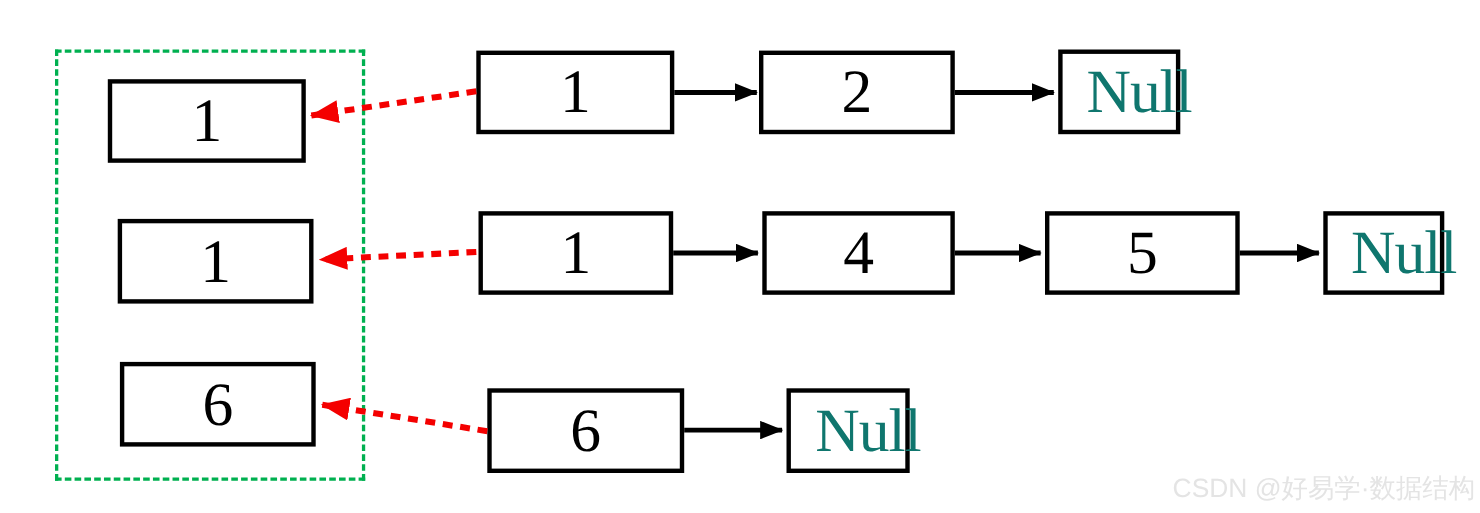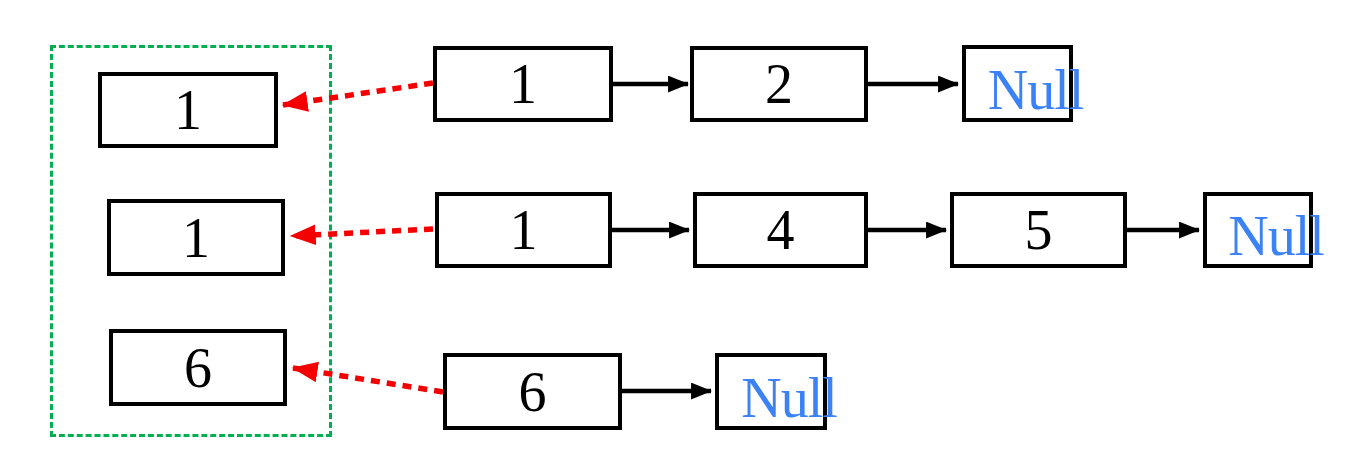--- a/index.html
+++ b/index.html
@@ -20,22 +20,22 @@
   .abs{position:absolute;box-sizing:border-box;}
   .node{
     border:4px solid var(--node-border);
     background:#ffffff;
     display:flex;align-items:center;justify-content:center;
     font-size:56px;color:#000;line-height:1;
   }
   .nullbox{
     border:4px solid var(--node-border);
     background:#ffffff;
-    display:flex;align-items:flex-end;justify-content:center;
-    font-size:56px;color:#3b82f6;line-height:1;
+    display:flex;align-items:center;justify-content:center;
+    font-size:56px;color:#0f766e;line-height:1;
     letter-spacing:-1px;
     padding-left:36px;
   }
   .merged-outline{
     border:3px dashed var(--merged-outline);
     background:transparent;
   }
   svg.overlay{position:absolute;left:0;top:0;pointer-events:none;}
   .watermark{
     position:absolute;
@@ -109,14 +109,15 @@
     <line x1="612" y1="230" x2="689" y2="230" style="stroke:var(--next-arrow);" stroke-width="4.5" marker-end="url(#blackArrow)"></line>
     <line x1="868" y1="230" x2="946" y2="230" style="stroke:var(--next-arrow);" stroke-width="4.5" marker-end="url(#blackArrow)"></line>
     <line x1="1127" y1="230" x2="1199" y2="230" style="stroke:var(--next-arrow);" stroke-width="4.5" marker-end="url(#blackArrow)"></line>
     <line x1="622" y1="391" x2="711" y2="391" style="stroke:var(--next-arrow);" stroke-width="4.5" marker-end="url(#blackArrow)"></line>
 
     <line x1="433" y1="83" x2="283" y2="105" style="stroke:var(--head-pointer);" stroke-width="5.5" stroke-dasharray="9 7" marker-end="url(#redArrow)"></line>
     <line x1="433" y1="229" x2="291" y2="236" style="stroke:var(--head-pointer);" stroke-width="5.5" stroke-dasharray="9 7" marker-end="url(#redArrow)"></line>
     <line x1="443" y1="392" x2="293" y2="368" style="stroke:var(--head-pointer);" stroke-width="5.5" stroke-dasharray="9 7" marker-end="url(#redArrow)"></line>
   </svg>
 
+  <div class="watermark">CSDN @好易学·数据结构</div>
 
 </div>
 
 </body></html>

